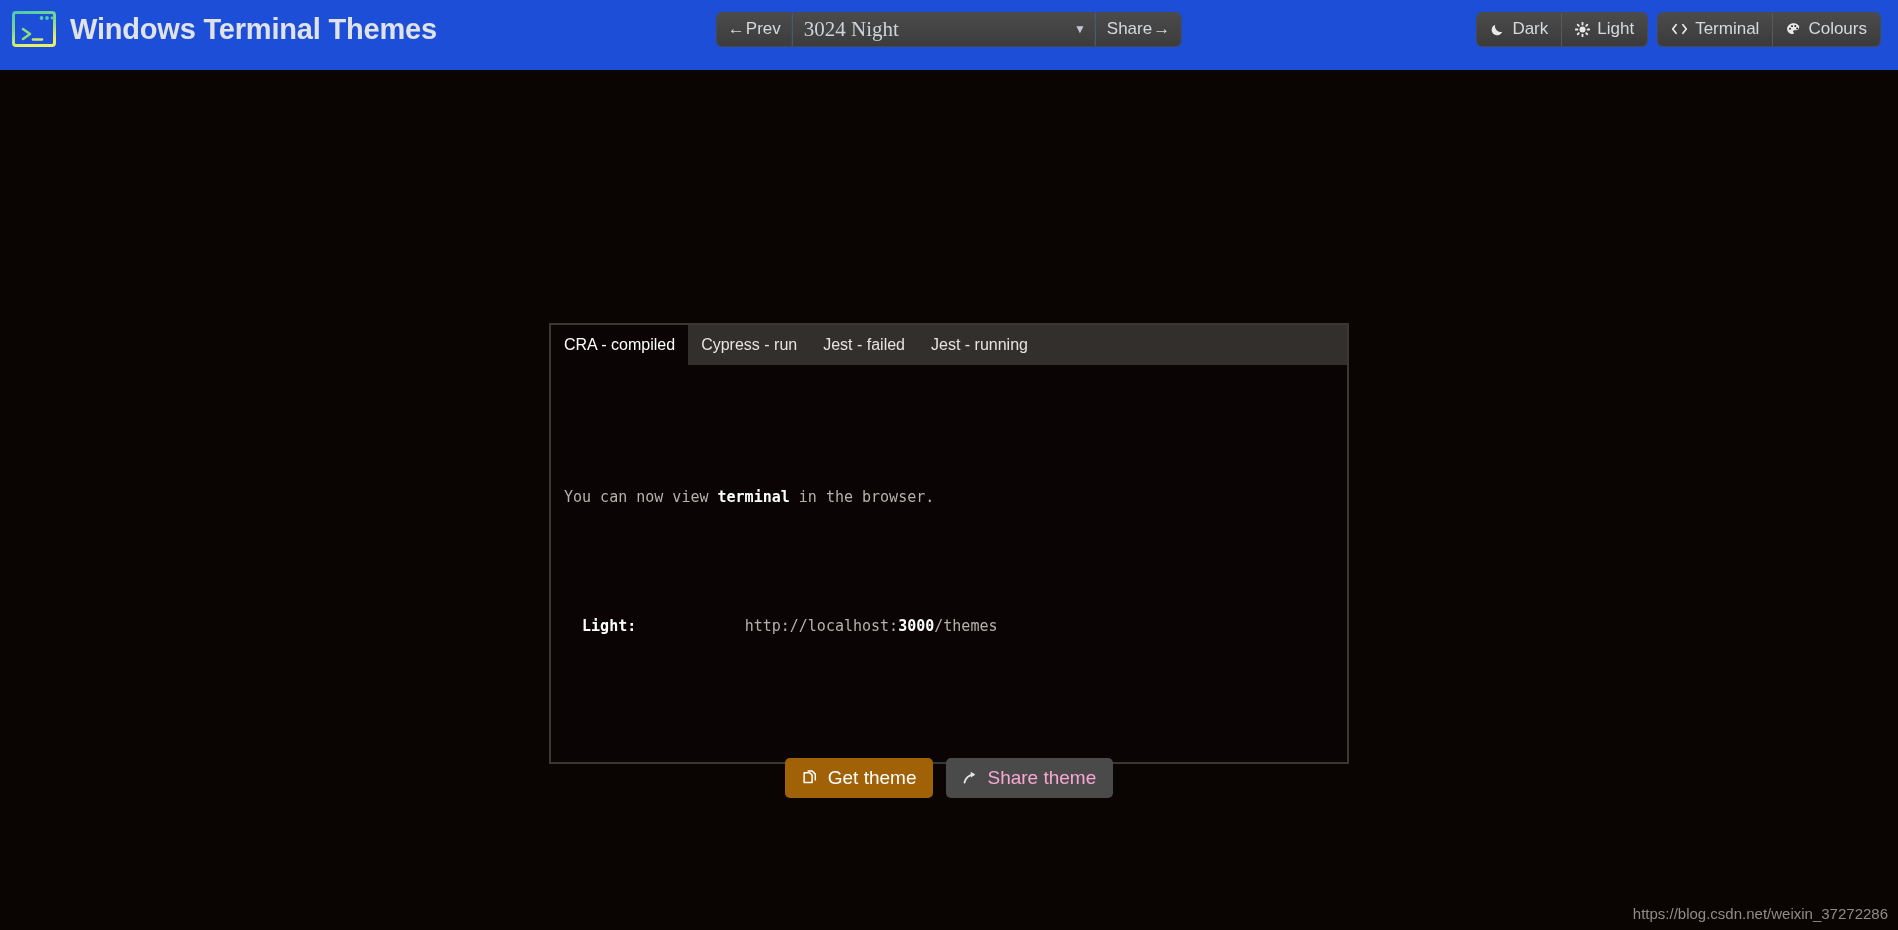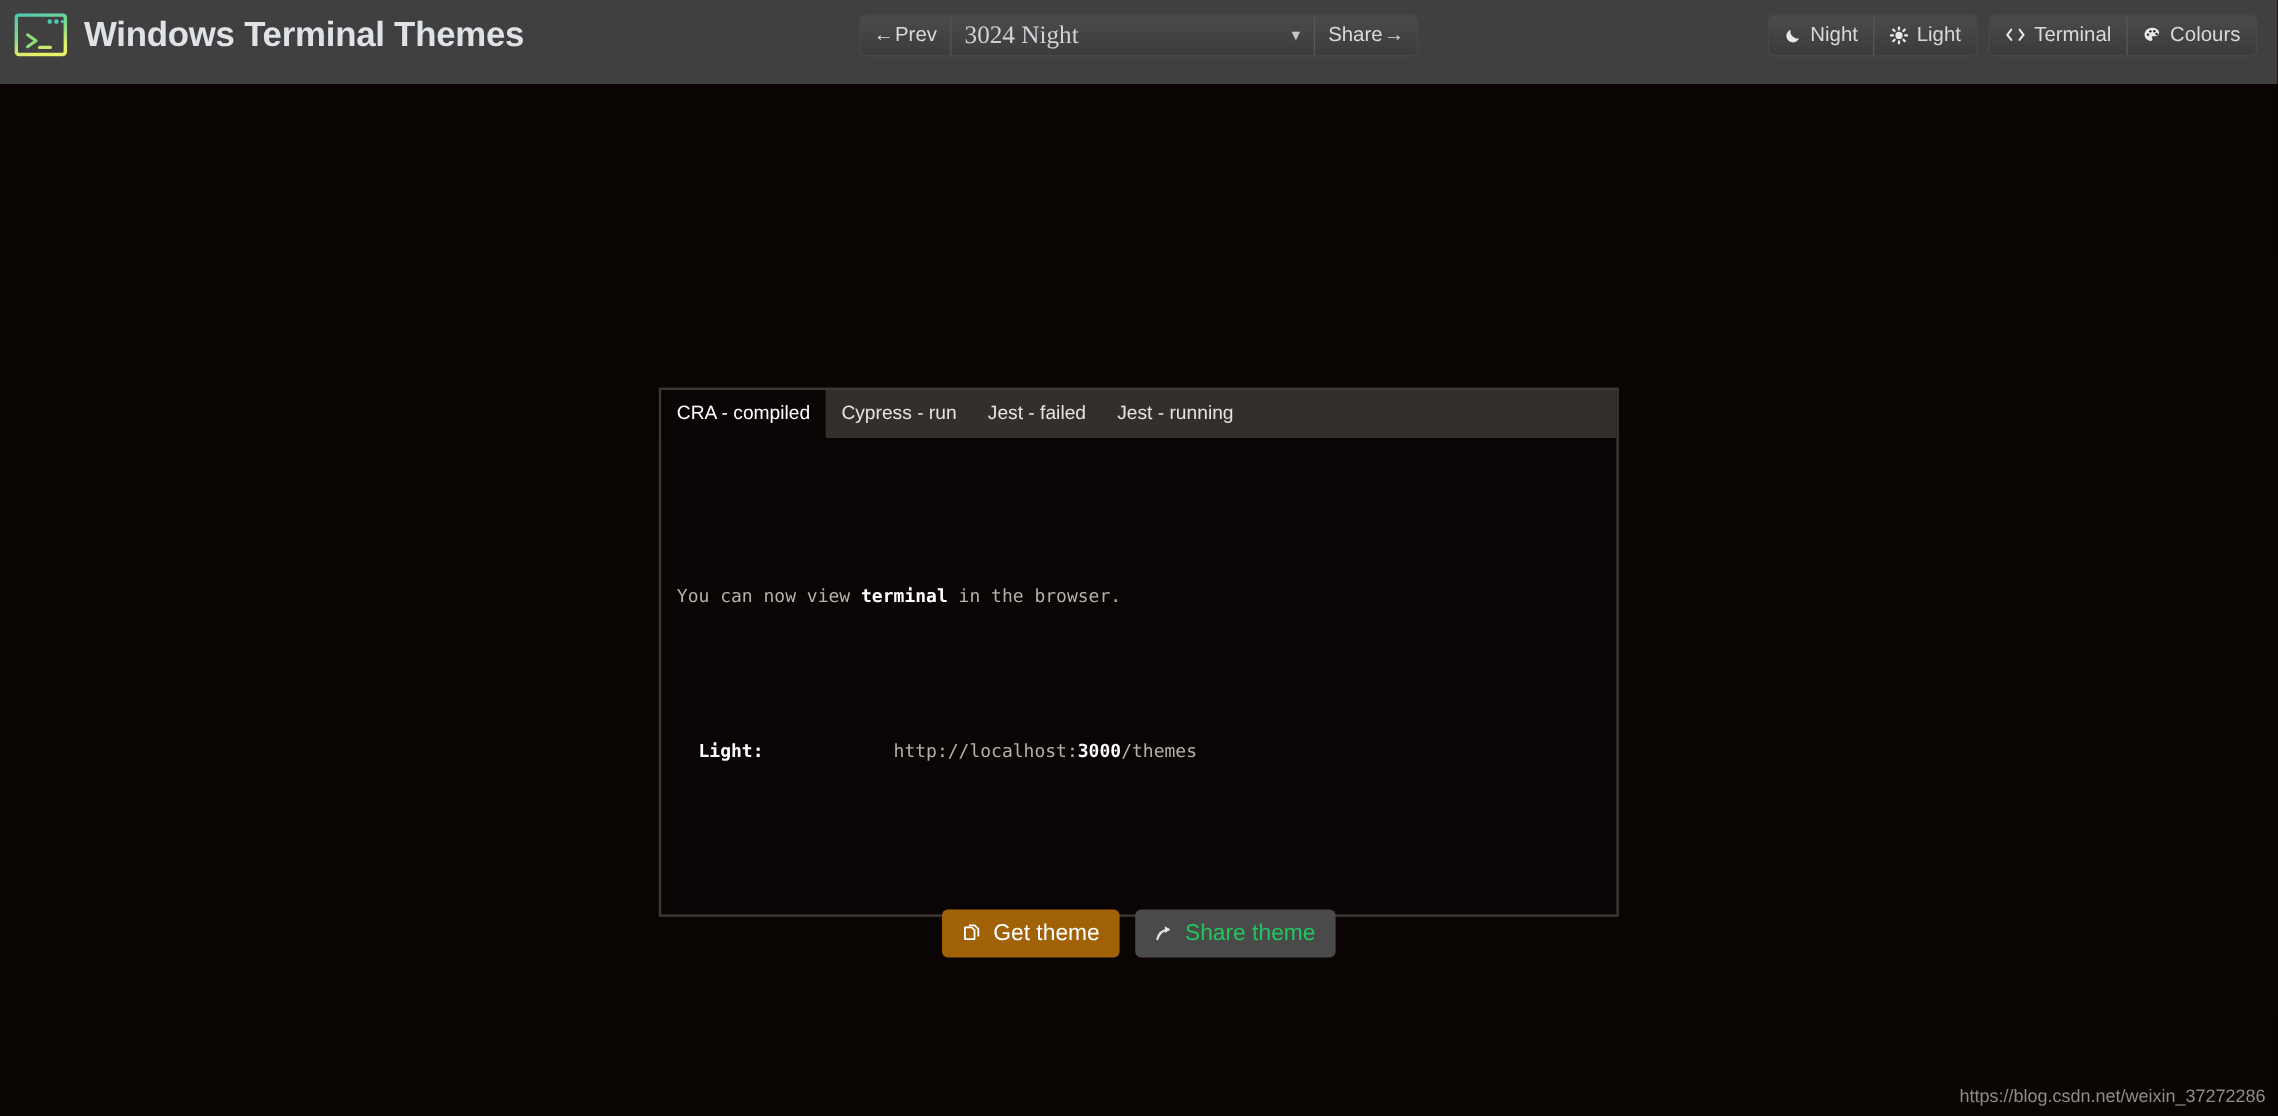--- a/index.html
+++ b/index.html
@@ -13,21 +13,21 @@
   body {
     background: #0a0503;
     font-family: "Liberation Sans", sans-serif;
     color: #e8e6e3;
     position: relative;
   }
 
   
   .header {
     height: 70px;
-    background: #404040;
+    background: #1d4ed8;
     display: flex;
     align-items: center;
     padding: 0 18px 12px 12px;
     position: relative;
     flex-shrink: 0;
   }
 
   .brand {
     display: flex;
     align-items: center;
@@ -230,21 +230,21 @@
     cursor: pointer;
     font-family: "Liberation Sans", sans-serif;
     white-space: nowrap;
   }
   .act-primary {
     background: #a16207;
     color: #ffffff;
   }
   .act-secondary {
     background: #4a4a4a;
-    color: #22c55e;
+    color: #f9a8d4;
     padding-left: 16px;
   }
 
   .act-btn .gi { display: inline-flex; align-items: center; font-size: 17px; }
 
   
   .watermark {
     position: absolute;
     right: 10px;
     bottom: 8px;
@@ -302,21 +302,21 @@
 
   <div class="header-right">
 
     <div class="btn-group">
       <button class="tog-btn">
         <span class="gi">
           <svg width="15" height="15" viewBox="0 0 16 16">
               <path d="M13 10.5A6.2 6.2 0 0 1 5.5 3 5.8 5.8 0 1 0 13 10.5z" fill="#e6e8ea"></path>
             </svg>
         </span>
-        <span>Night</span>
+        <span>Dark</span>
       </button>
       <button class="tog-btn">
         <span class="gi">
           <svg width="15" height="15" viewBox="0 0 16 16">
             <circle cx="8" cy="8" r="3.2" fill="#e6e8ea"></circle>
             <g stroke="#e6e8ea" stroke-width="2" stroke-linecap="round">
               <line x1="8" y1="0.8" x2="8" y2="2.6"></line>
                 <line x1="8" y1="13.4" x2="8" y2="15.2"></line>
               <line x1="0.8" y1="8" x2="2.6" y2="8"></line>
                 <line x1="13.4" y1="8" x2="15.2" y2="8"></line>

